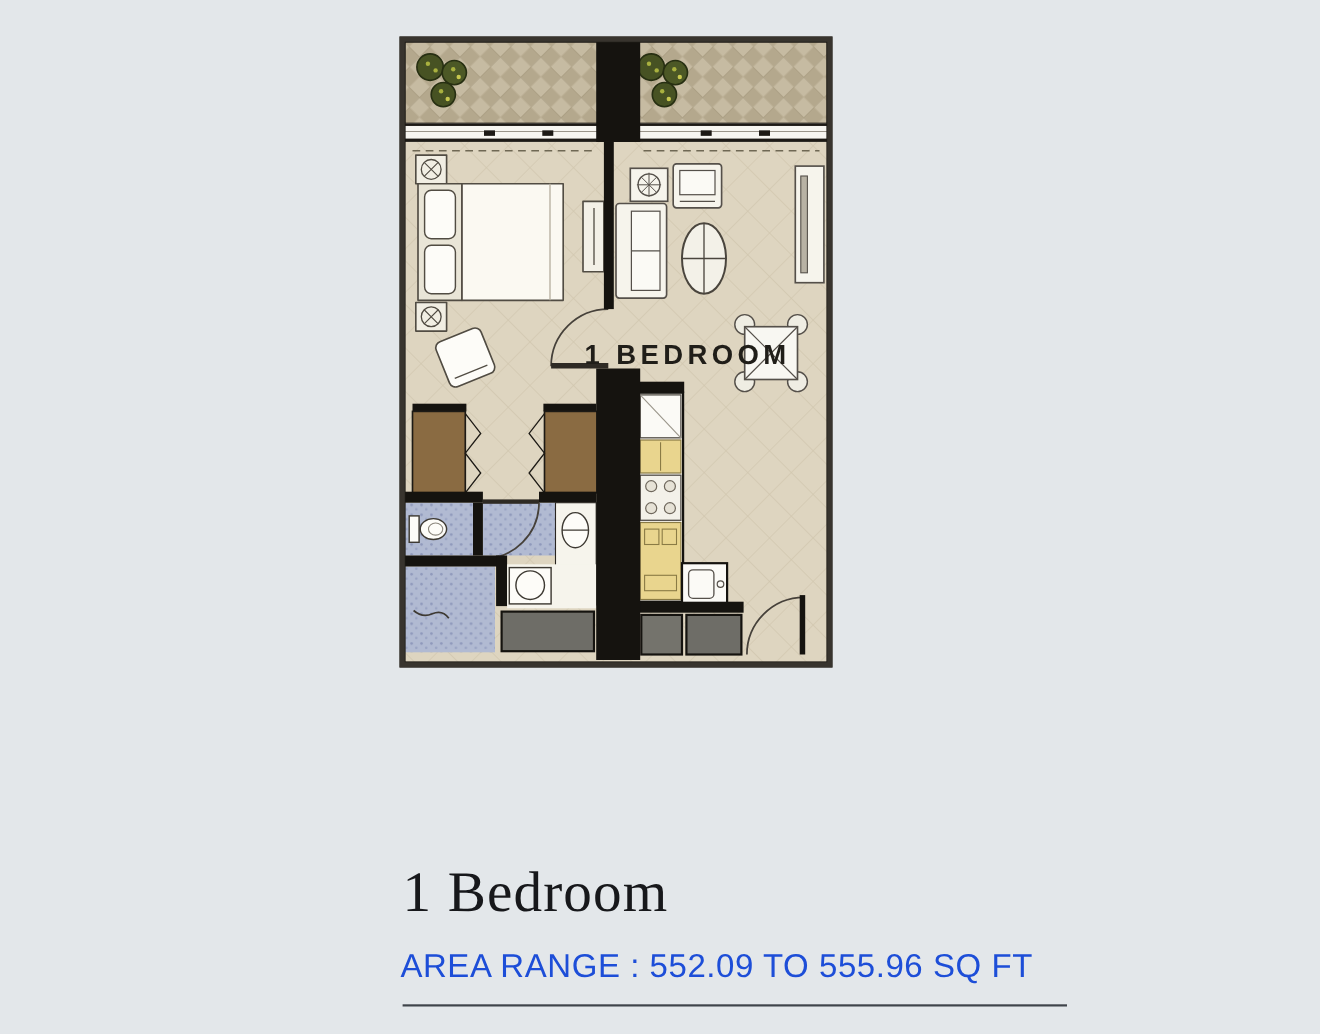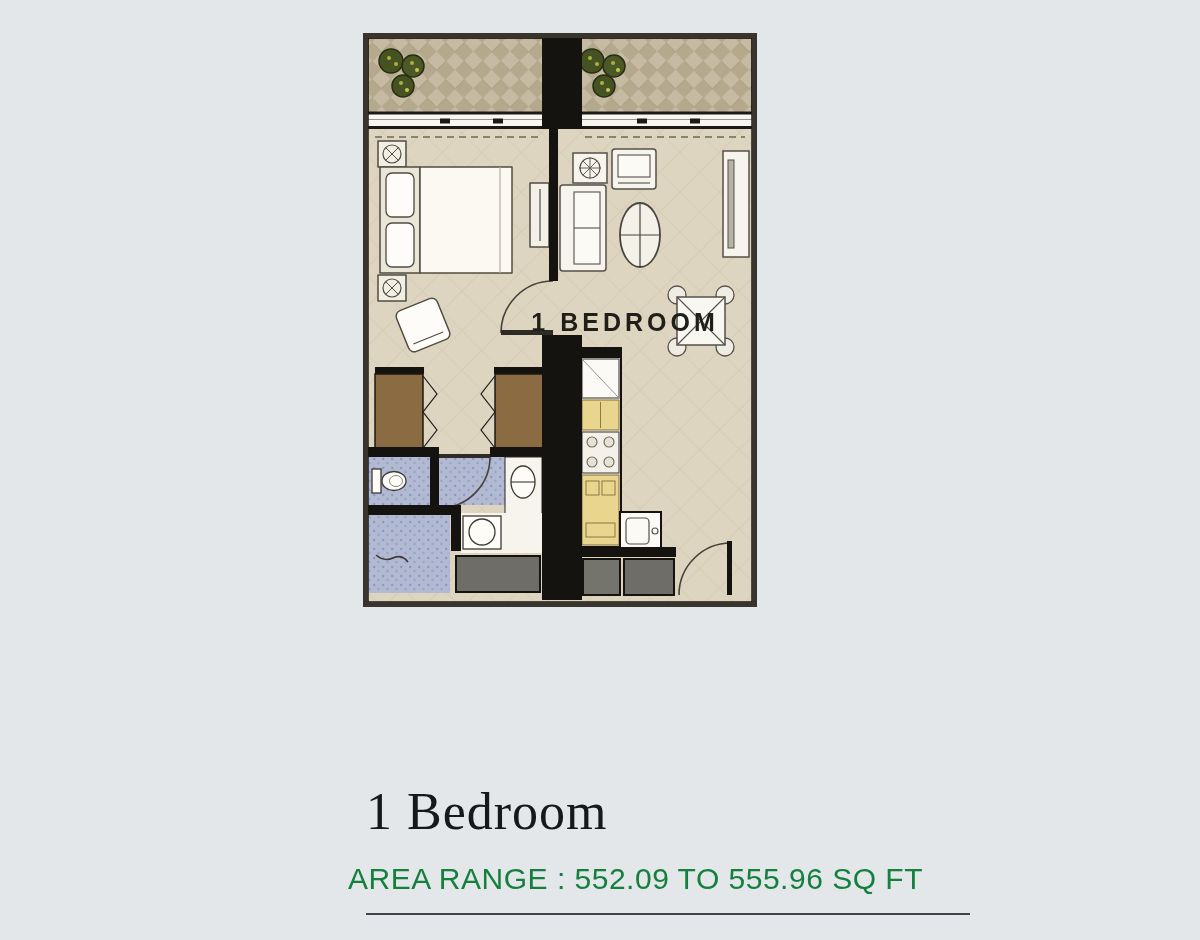--- a/index.html
+++ b/index.html
@@ -23,26 +23,26 @@
     font-family: "Liberation Serif", serif;
     font-weight: 400;
     font-size: 52px;
     line-height: 1;
     color: #17181b;
     letter-spacing: 1px;
     white-space: nowrap;
   }
   .area-range {
     position: absolute;
-    left: 348px; top: 862px;
+    left: 364px; top: 862px;
     margin: 0;
     font-family: "Liberation Sans", sans-serif;
     font-size: 30px;
     line-height: 1.1;
-    color: #15803d;
+    color: #1d4ed8;
     letter-spacing: 0.5px;
     white-space: nowrap;
   }
   .rule {
     position: absolute;
     left: 366px; top: 913px;
     width: 604px; height: 2px;
     background: #3f444a;
   }
   svg text.room-label {

